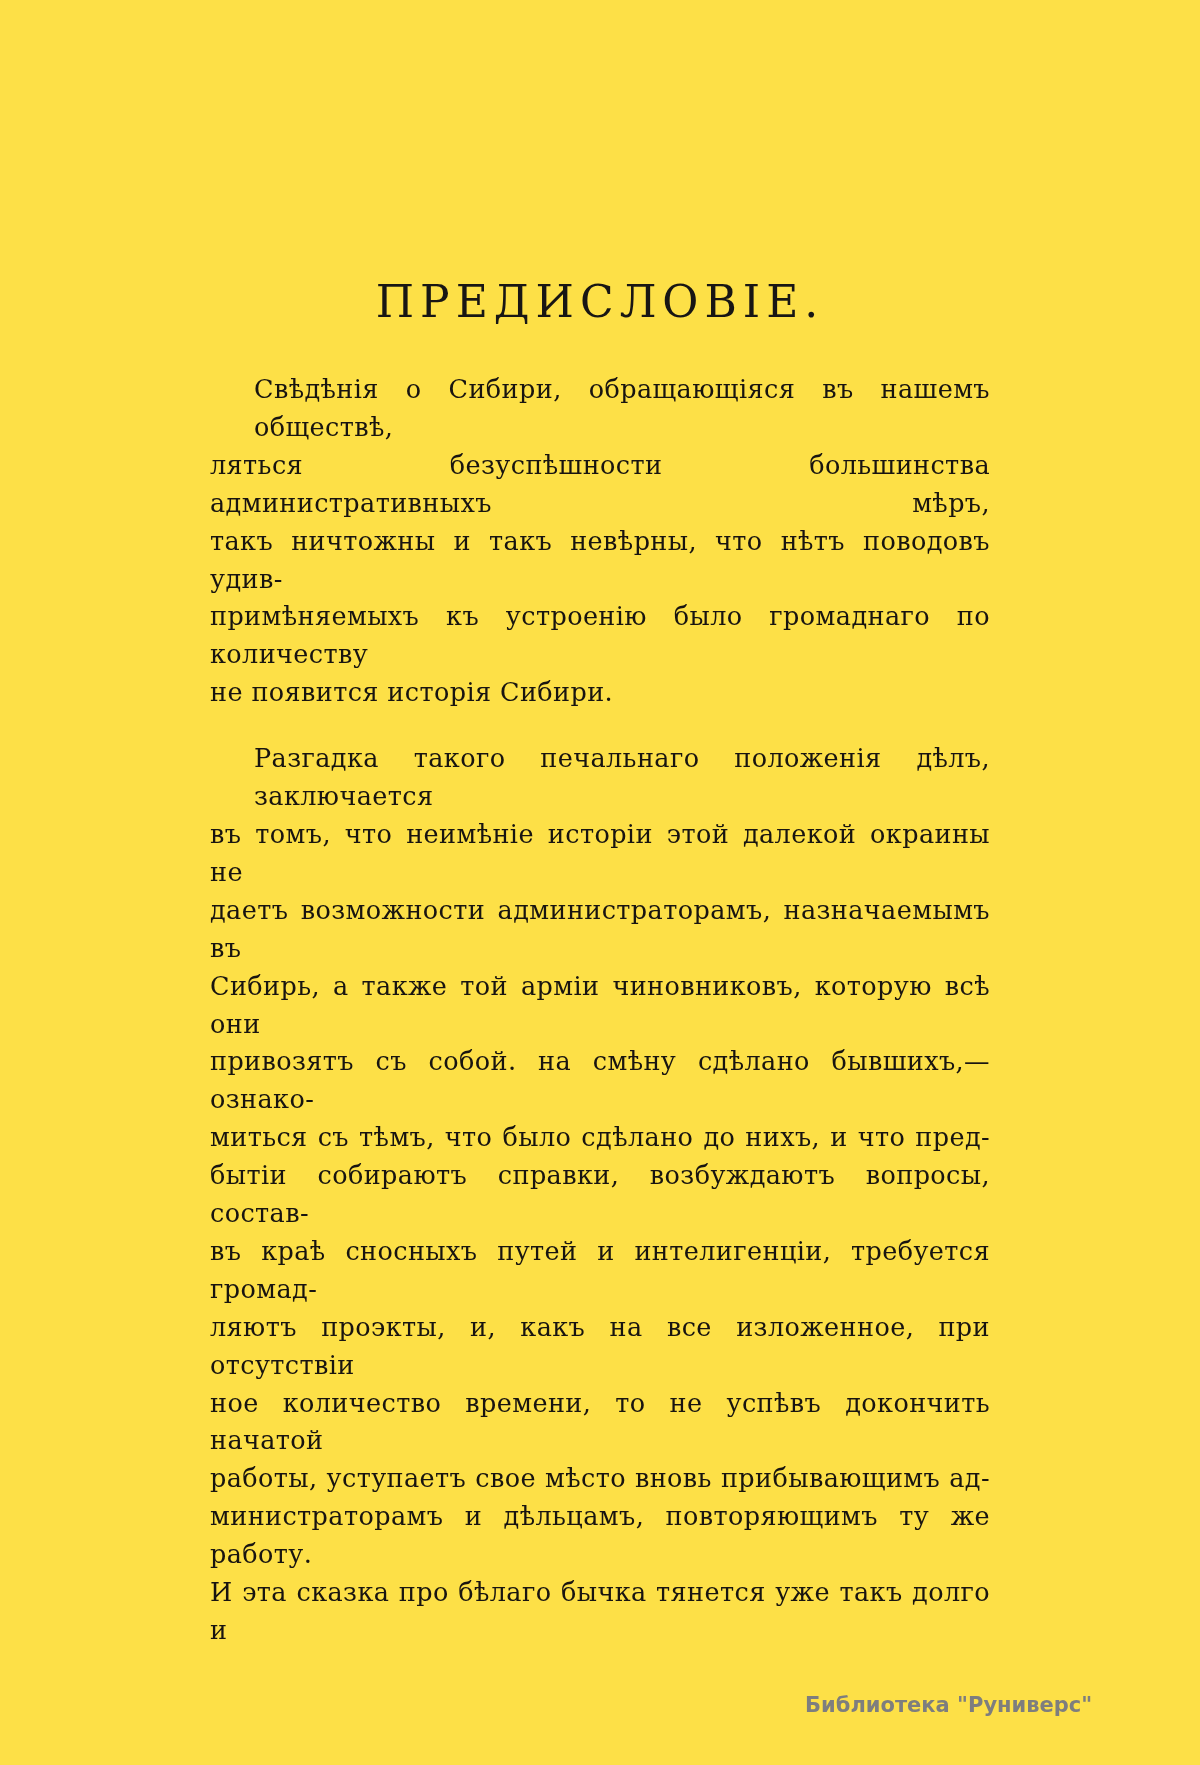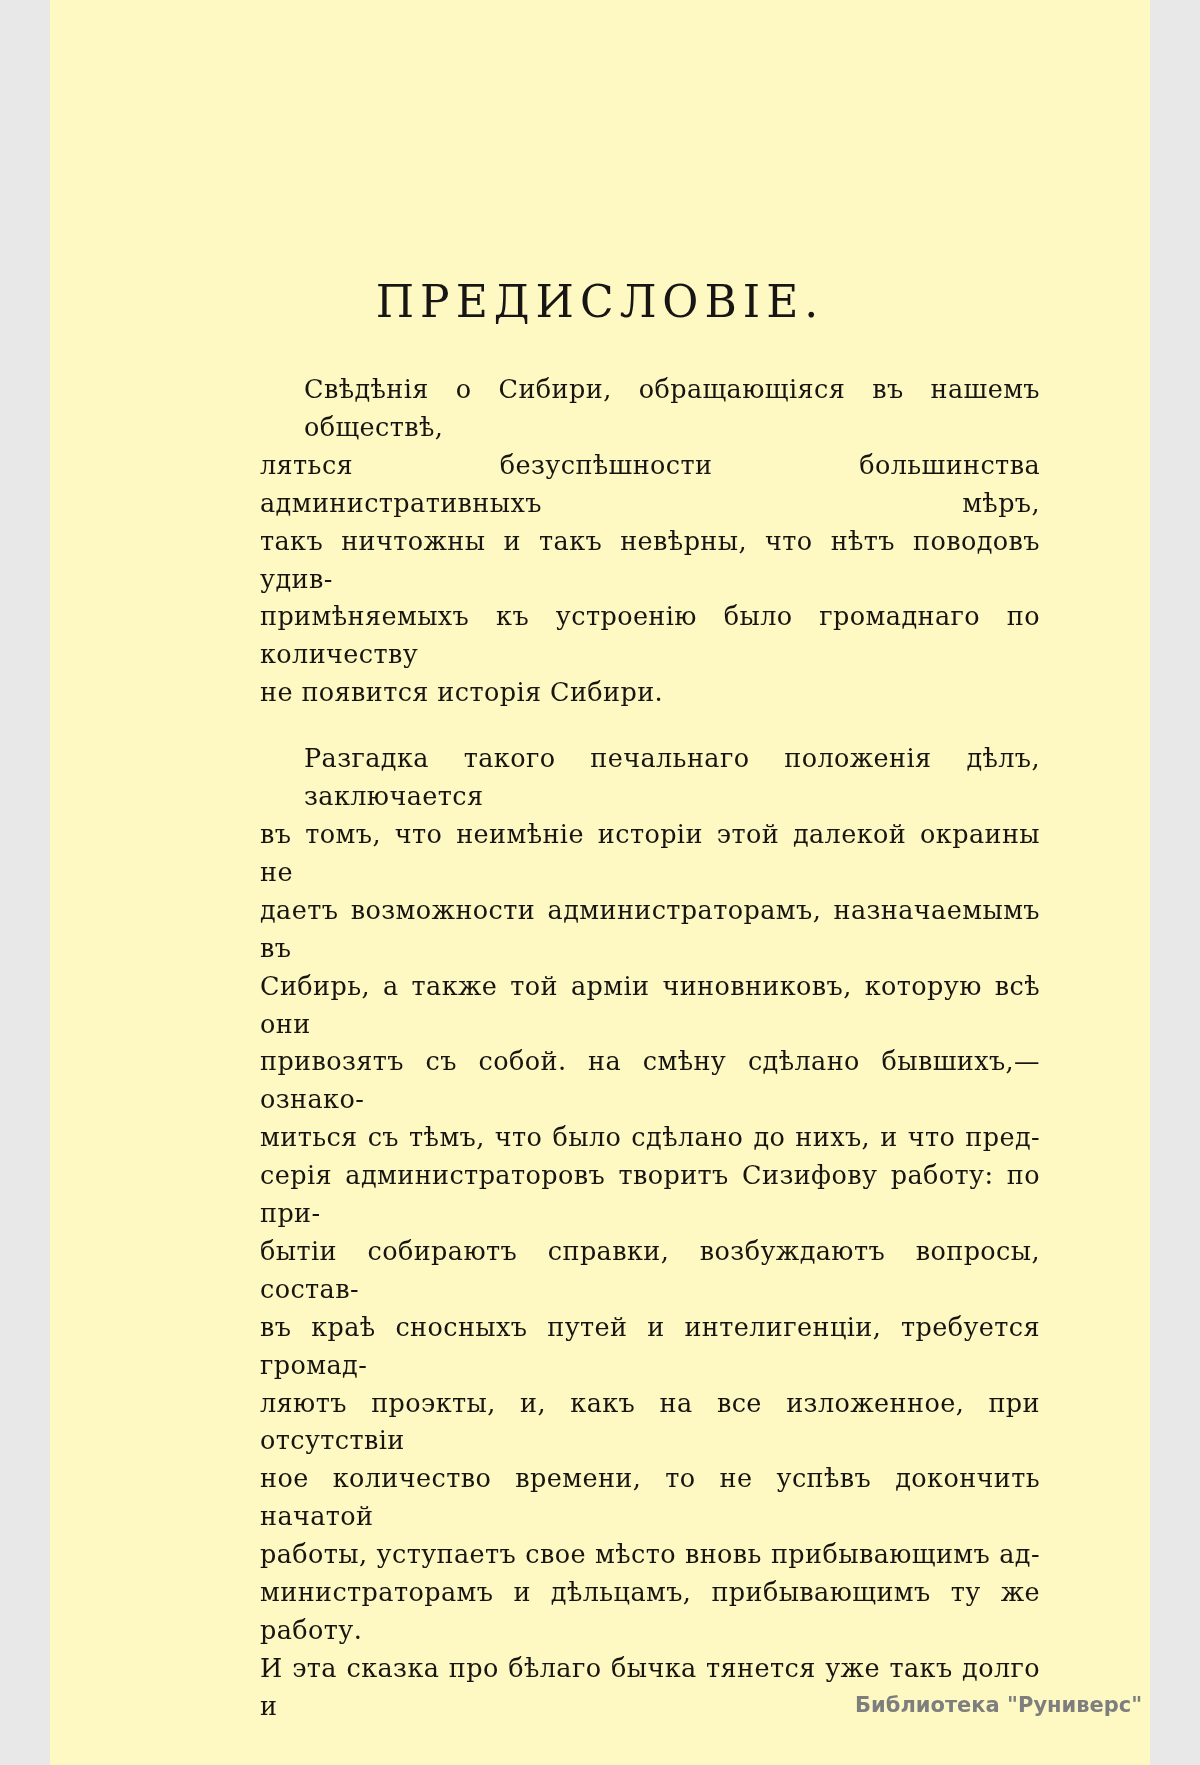--- a/index.html
+++ b/index.html
@@ -2,24 +2,24 @@
 <html><head>
 <meta charset="utf-8">
 <style>
   html, body {
     margin: 0;
     padding: 0;
     background: #e8e8e8;
   }
   .page {
     position: relative;
-    width: 1100px;
+    width: 1200px;
     height: 1765px;
     margin: 0 auto;
-    background: #fef9c3;
+    background: #fde047;
     overflow: hidden;
     font-family: "DejaVu Serif", "Liberation Serif", serif;
   }
   .title {
     position: absolute;
     top: 276px;
     left: 0;
     width: 100%;
     margin: 0;
     text-align: center;
@@ -72,24 +72,23 @@
       <div class="line">ляться безуспѣшности большинства административныхъ мѣръ,</div>
       <div class="line">такъ ничтожны и такъ невѣрны, что нѣтъ поводовъ удив-</div>
       <div class="line">примѣняемыхъ къ устроенію было громаднаго по количеству</div>
       <div class="line last">не появится исторія Сибири.</div>
       <div class="line indent">Разгадка такого печальнаго положенія дѣлъ, заключается</div>
       <div class="line">въ томъ, что неимѣніе исторіи этой далекой окраины не</div>
       <div class="line">даетъ возможности администраторамъ, назначаемымъ въ</div>
       <div class="line">Сибирь, а также той арміи чиновниковъ, которую всѣ они</div>
       <div class="line">привозятъ съ собой. на смѣну сдѣлано бывшихъ,—ознако-</div>
       <div class="line">миться съ тѣмъ, что было сдѣлано до нихъ, и что пред-</div>
-      <div class="line">серія администраторовъ творитъ Сизифову работу: по при-</div>
       <div class="line">бытіи собираютъ справки, возбуждаютъ вопросы, состав-</div>
       <div class="line">въ краѣ сносныхъ путей и интелигенціи, требуется громад-</div>
       <div class="line">ляютъ проэкты, и, какъ на все изложенное, при отсутствіи</div>
       <div class="line">ное количество времени, то не успѣвъ докончить начатой</div>
       <div class="line">работы, уступаетъ свое мѣсто вновь прибывающимъ ад-</div>
-      <div class="line">министраторамъ и дѣльцамъ, прибывающимъ ту же работу.</div>
+      <div class="line">министраторамъ и дѣльцамъ, повторяющимъ ту же работу.</div>
       <div class="line">И эта сказка про бѣлаго бычка тянется уже такъ долго и</div>
     </div>
 
   <div class="watermark">Библиотека "Руниверс"</div>
 </div>
 
 </body></html>

